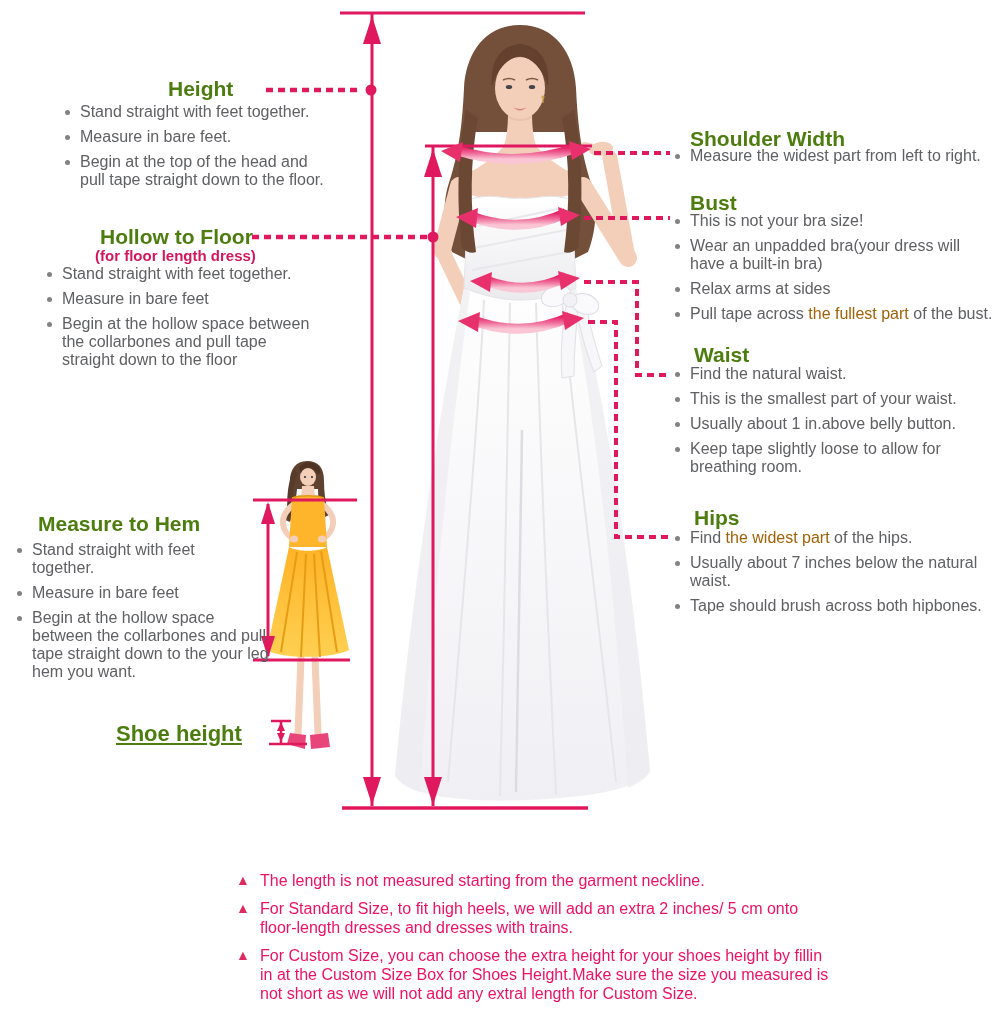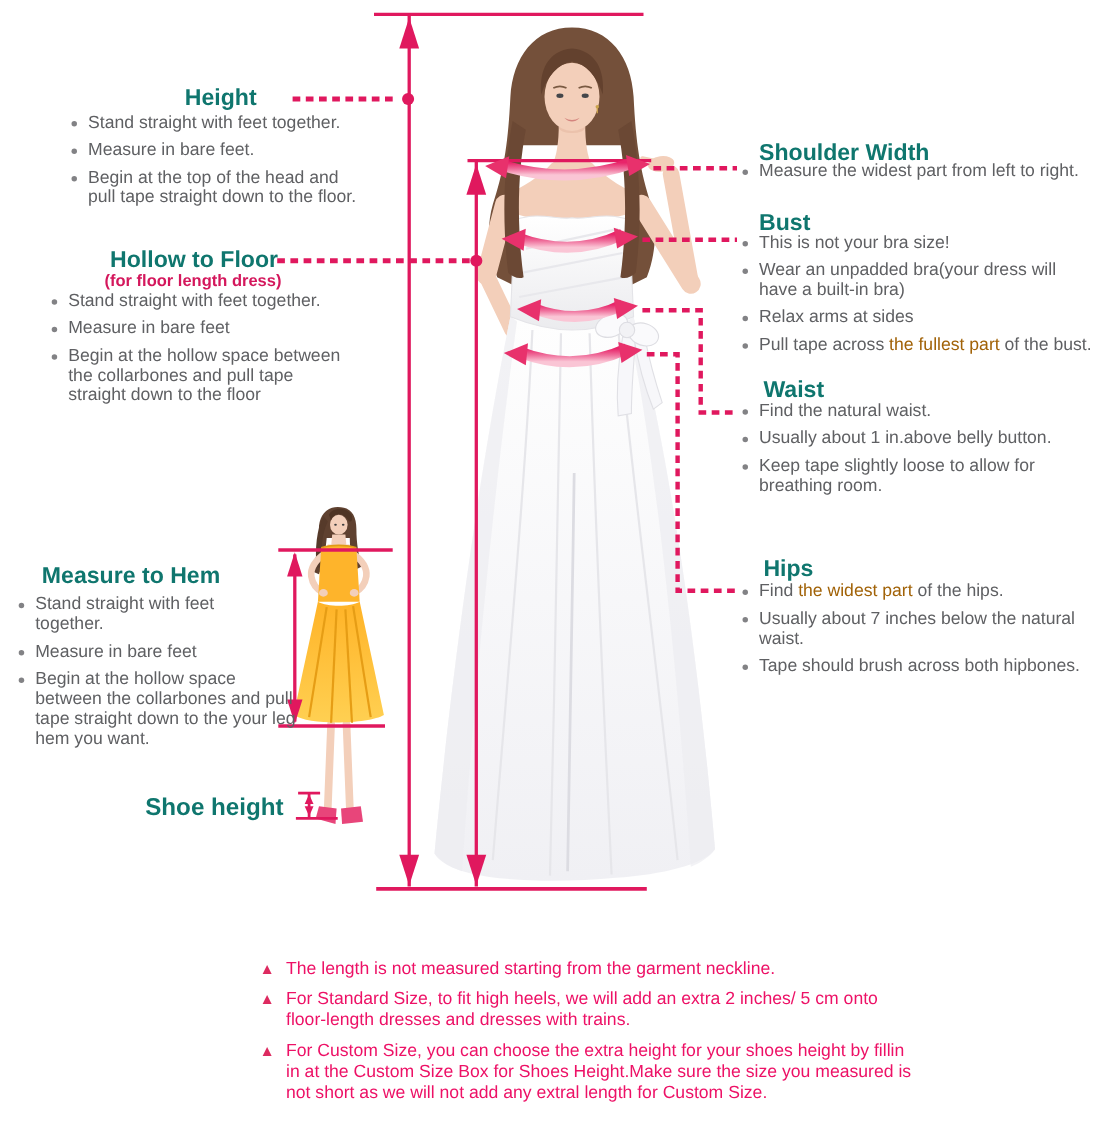--- a/index.html
+++ b/index.html
@@ -2,21 +2,21 @@
 <html><head>
 <meta charset="utf-8">
 <style>
   html,body { margin:0; padding:0; background:#fff; }
   .canvas {
     position:relative; width:1000px; height:1024px; background:#ffffff;
     font-family:"Liberation Sans", sans-serif; overflow:hidden;
   }
   .art { position:absolute; left:0; top:0; width:1000px; height:1024px; }
   .blk { position:absolute; }
-  .title { color:#0f766e; font-size:21px; font-weight:bold; white-space:nowrap; }
+  .title { color:#4d7c0f; font-size:21px; font-weight:bold; white-space:nowrap; }
   .subtitle { color:#d4175c; font-size:15px; font-weight:bold; white-space:nowrap; }
   ul.instr { list-style:none; margin:0; padding:0; }
   ul.instr li {
     position:relative; padding-left:18px; margin:0 0 7px 0;
     color:#5f6063; font-size:16px; line-height:18px; white-space:pre-line;
   }
   ul.instr li::before {
     content:""; position:absolute; left:3px; top:7px;
     width:5px; height:5px; border-radius:50%; background:#828285;
   }
@@ -219,39 +219,40 @@
   <ul class="instr blk" style="left:14px; top:541px; width:260px;">
       <li>Stand straight with feet
 together.</li>
       <li>Measure in bare feet</li>
       <li>Begin at the hollow space
 between the collarbones and pull
 tape straight down to the your leg
 hem  you want.</li>
     </ul>
 
-  <div class="blk title" style="left:132px; top:721px; font-size:22px;">Shoe height</div>
+  <div class="blk title" style="left:116px; top:721px; font-size:22px;text-decoration:underline;">Shoe height</div>
 
   <div class="blk title" style="left:690px; top:127px;">Shoulder Width</div>
   <ul class="instr blk" style="left:672px; top:147px; width:325px;">
       <li>Measure the widest part from left to right.</li>
     </ul>
 
   <div class="blk title" style="left:690px; top:191px;">Bust</div>
   <ul class="instr blk" style="left:672px; top:212px; width:325px;">
       <li>This is not your bra size!</li>
       <li>Wear an unpadded bra(your dress will
 have a built-in bra)</li>
       <li>Relax arms at sides</li>
       <li>Pull tape across <span class="hl">the fullest part</span> of the bust.</li>
     </ul>
 
   <div class="blk title" style="left:694px; top:343px;">Waist</div>
   <ul class="instr blk" style="left:672px; top:365px; width:325px;">
       <li>Find the natural waist.</li>
+      <li>This is the smallest part of your waist.</li>
       <li>Usually about 1 in.above belly button.</li>
       <li>Keep tape slightly loose to allow for
 breathing room.</li>
     </ul>
 
   <div class="blk title" style="left:694px; top:506px;">Hips</div>
   <ul class="instr blk" style="left:672px; top:529px; width:325px;">
       <li>Find <span class="hl">the widest part</span> of the hips.</li>
       <li>Usually about 7 inches below the natural
 waist.</li>

